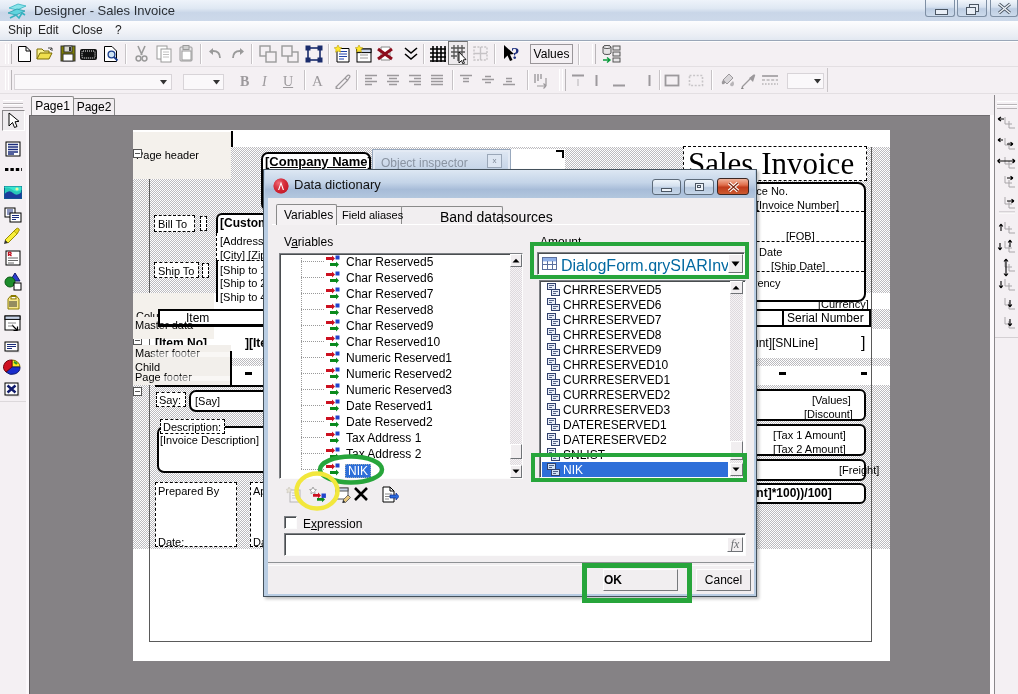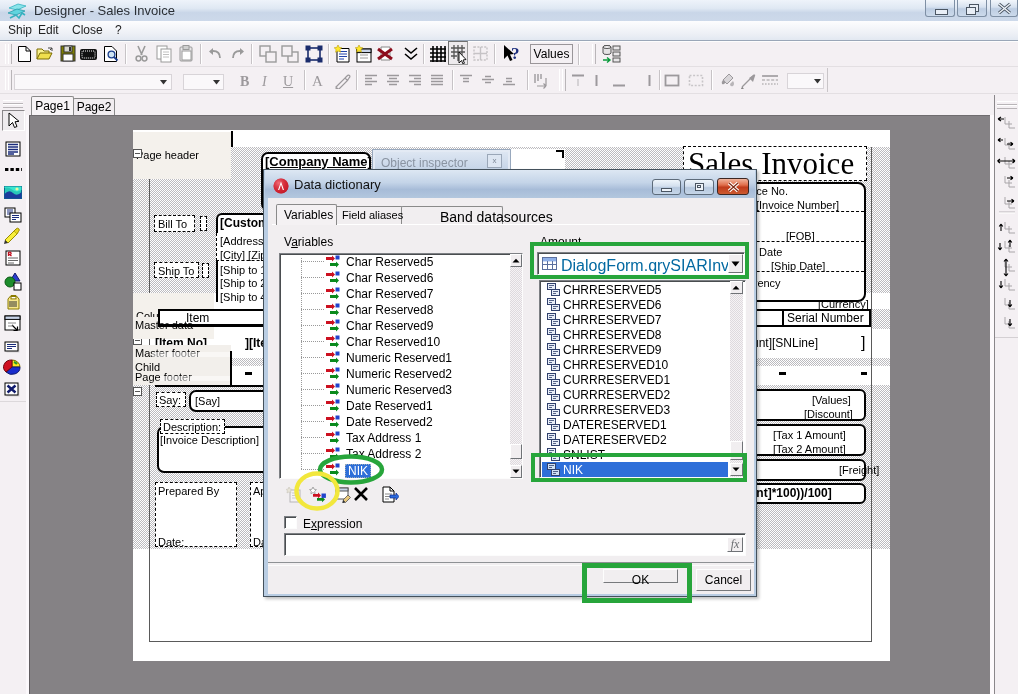--- a/index.html
+++ b/index.html
@@ -699,21 +699,21 @@
   </div>
 
   <div class="abs sunk" style="left:20px;top:346px;width:13px;height:13px;box-sizing:border-box;"></div>
   <div class="abs" style="left:39px;top:347px;font-size:12px;color:#000;">E<span style="text-decoration:underline">x</span>pression</div>
 
   <div class="abs sunk" style="left:20px;top:363px;width:462px;height:23px;box-sizing:border-box;"></div>
   <div class="abs rais" style="left:463px;top:367px;width:16px;height:15px;box-sizing:border-box;font-family:'Liberation Serif',serif;font-style:italic;font-size:12px;color:#6b6e71;text-align:center;line-height:13px;">fx</div>
 
   <div class="abs" style="left:4px;top:392px;width:486px;height:2px;border-top:1px solid #8e9194;border-bottom:1px solid #fbfbfb;"></div>
 
-  <div class="abs" style="left:339px;top:399px;width:75px;height:14px;background:#f1eef0;border:1px solid #fdfdfd;border-right-color:#77797c;border-bottom-color:#77797c;box-sizing:border-box;font-size:12px;text-align:center;line-height:20px;color:#000;">OK</div>
+  <div class="abs" style="left:339px;top:399px;width:75px;height:22px;background:#f1eef0;border:1px solid #fdfdfd;border-right-color:#77797c;border-bottom-color:#77797c;box-sizing:border-box;font-size:12px;line-height:20px;color:#000;font-weight:bold;">OK</div>
   <div class="abs" style="left:432px;top:399px;width:55px;height:22px;background:#f1eef0;border:1px solid #fdfdfd;border-right-color:#77797c;border-bottom-color:#77797c;box-sizing:border-box;font-size:12px;text-align:center;line-height:20px;color:#000;">Cancel</div>
 
   <div class="abs" style="left:276px;top:65px;font-size:12px;color:#000;">Amount</div>
 
   <div class="abs sunk" style="left:273px;top:82px;width:208px;height:23px;box-sizing:border-box;"></div>
   <svg class="abs" style="left:278px;top:87px;" width="15" height="13">
       <rect x="0.5" y="0.5" width="14" height="12" fill="#fff" stroke="#5b6f9e"></rect>
       <rect x="1" y="1" width="13" height="3.4" fill="#8fb0e8"></rect>
       <path d="M0.5 7.5 H14.5 M5.5 4 V13 M10.5 4 V13" stroke="#5b6f9e" stroke-width="1"></path>
     </svg>

